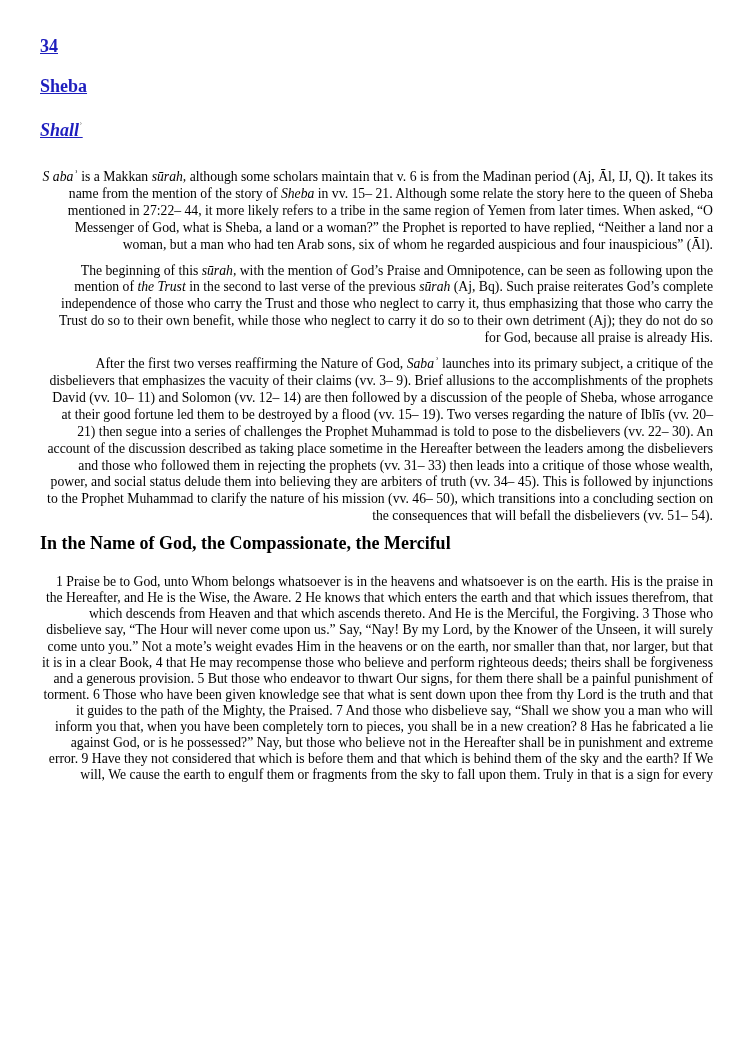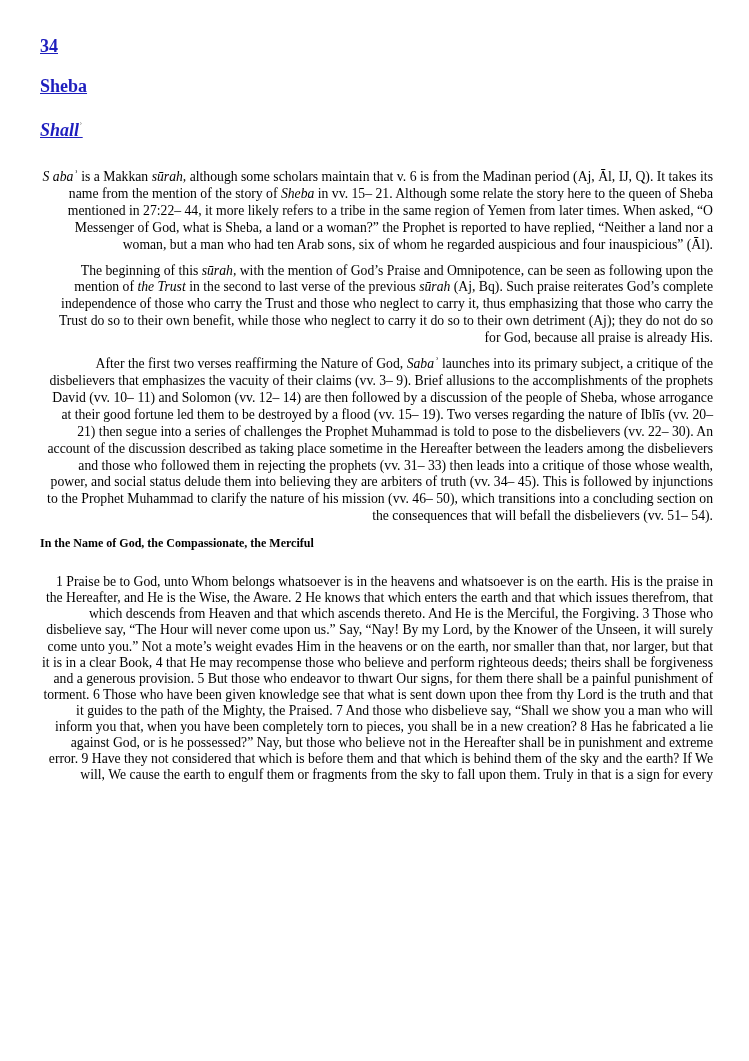--- a/index.html
+++ b/index.html
@@ -34,21 +34,21 @@
   }
   p.intro {
     margin:0 0 9px 0;
     font-size:13.7px;
     line-height:16.9px;
     text-align:right;
   }
   p.intro em, p.verses em { font-style:italic; }
   h2.bismillah {
     margin:6px 0 22px 0;
-    font-size:12px;
+    font-size:18px;
     font-weight:bold;
     line-height:18px;
     color:#000000;
   }
   p.verses {
     margin:0;
     font-size:13.7px;
     line-height:16.1px;
     text-align:right;
   }

